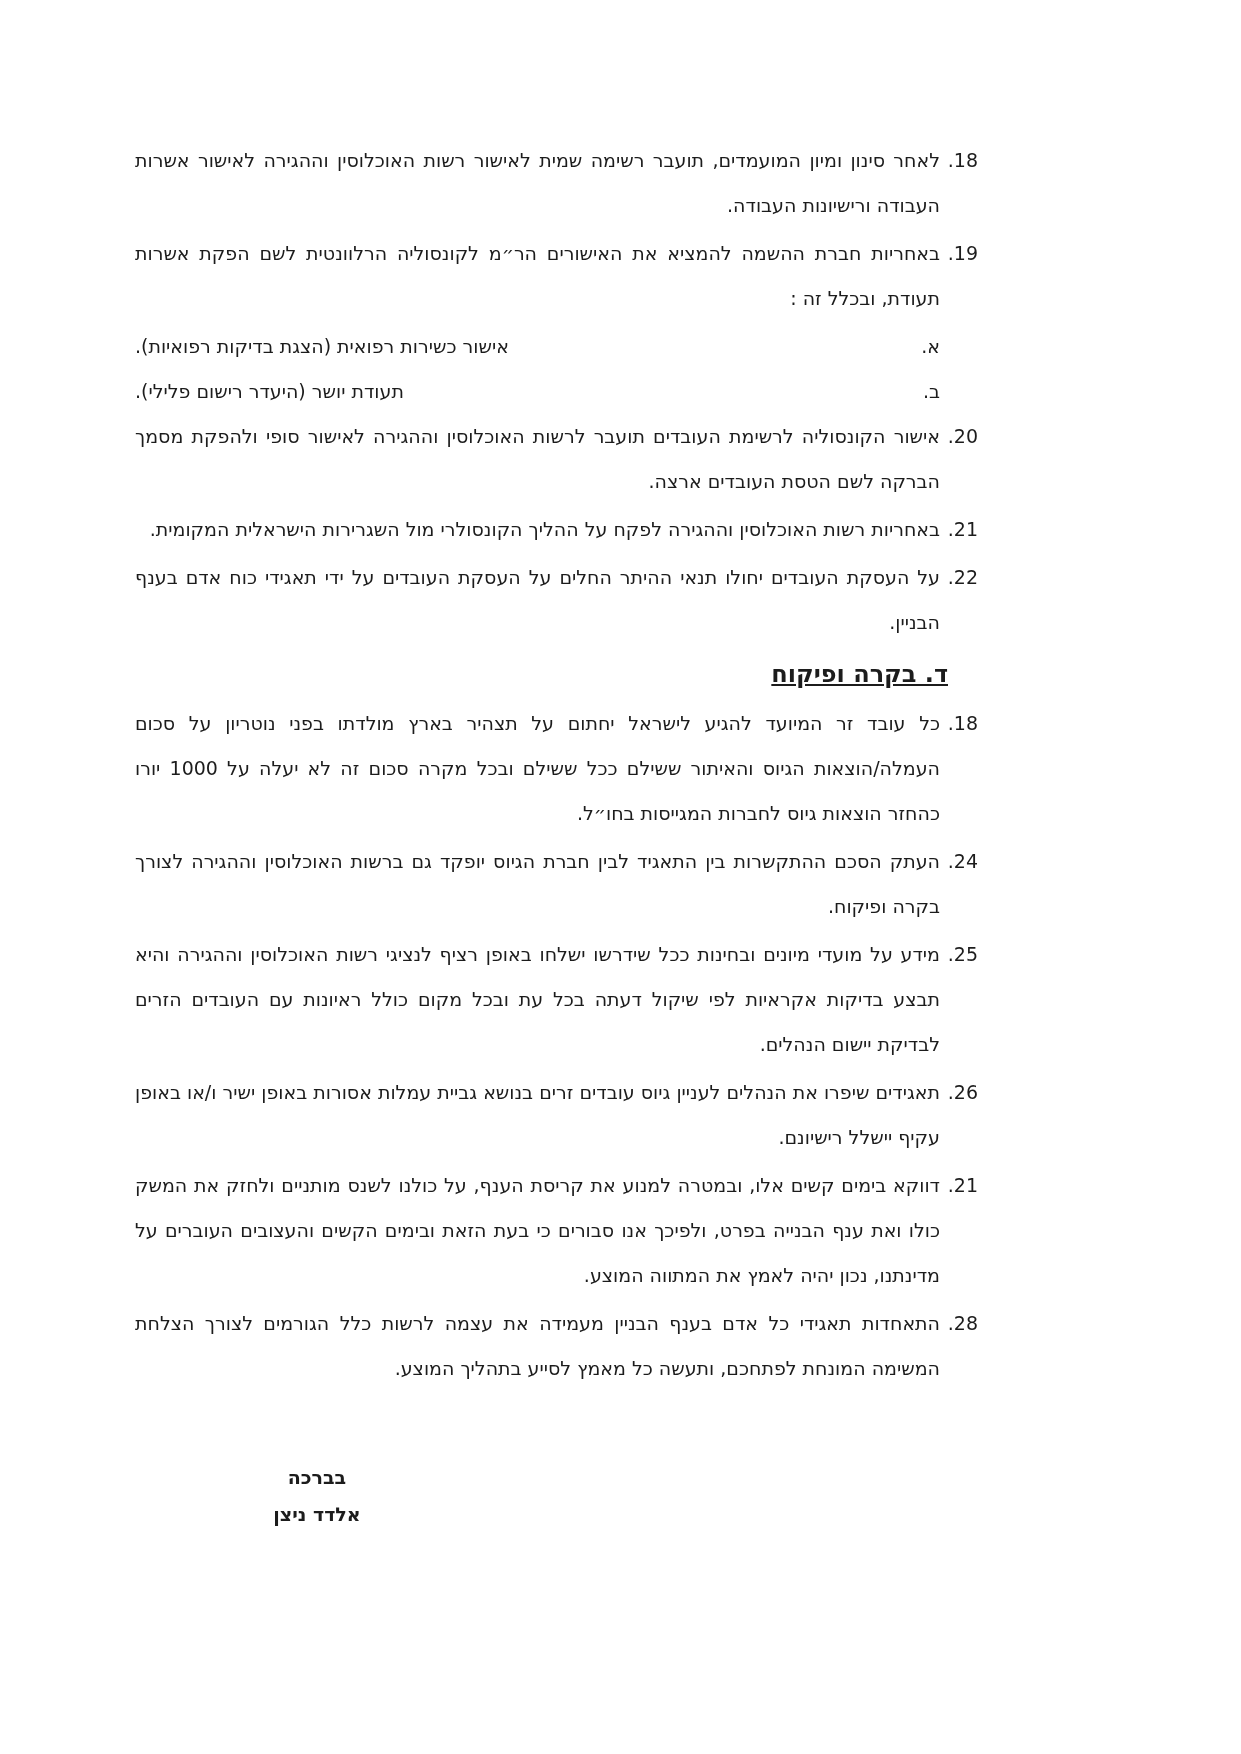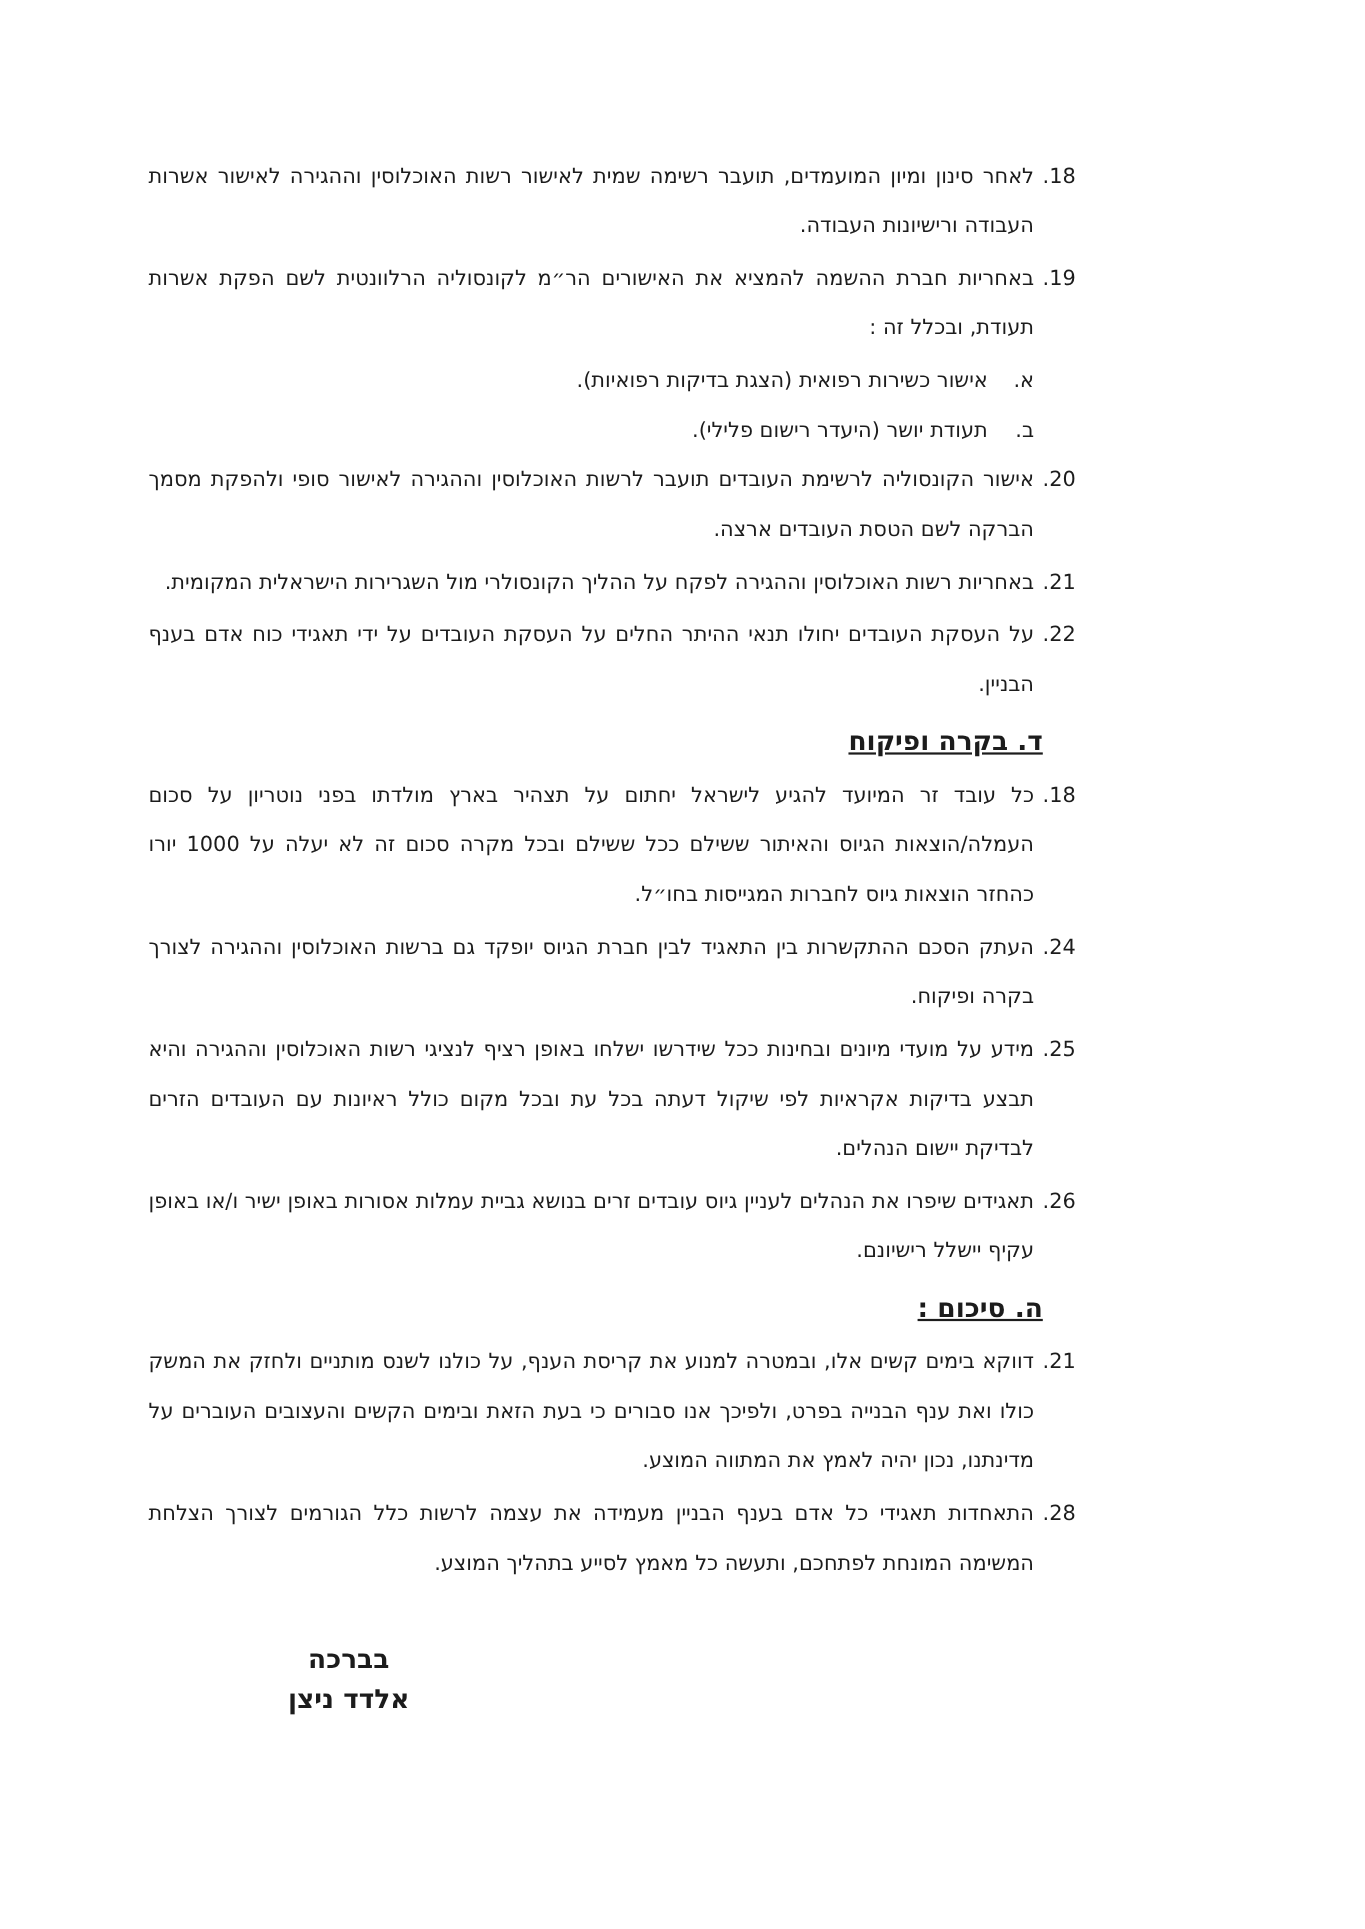--- a/index.html
+++ b/index.html
@@ -36,36 +36,36 @@
     text-align: justify;
   }
   .subitem {
     margin-right: 38px;
     margin-bottom: 0;
   }
   .subitem .num {
     flex: 0 0 42px;
   }
   .subitem .txt {
-    text-align: right;
+    text-align: left;
   }
   .heading {
     font-size: 24px;
     line-height: 34px;
     font-weight: bold;
     text-decoration: underline;
     margin: 12px 30px 10px 0;
   }
   .signature {
-    margin-top: 46px;
+    margin-top: 68px;
     margin-right: 598px;
     width: 126px;
     text-align: center;
     font-weight: bold;
-    font-size: 24px;
+    font-size: 19px;
     line-height: 37px;
   }
 </style>
 </head>
 <body>
 
 <div class="page" dir="rtl">
 
   <div class="item">
     <span class="num">18.</span>
@@ -117,21 +117,20 @@
   <div class="item">
     <span class="num">25.</span>
     <div class="txt">מידע על מועדי מיונים ובחינות ככל שידרשו ישלחו באופן רציף לנציגי רשות האוכלוסין וההגירה והיא תבצע בדיקות אקראיות לפי שיקול דעתה בכל עת ובכל מקום כולל ראיונות עם העובדים הזרים לבדיקת יישום הנהלים.</div>
   </div>
 
   <div class="item">
     <span class="num">26.</span>
     <div class="txt">תאגידים שיפרו את הנהלים לעניין גיוס עובדים זרים בנושא גביית עמלות אסורות באופן ישיר ו/או באופן עקיף יישלל רישיונם.</div>
   </div>
 
-  <div class="heading">ה. סיכום :</div>
 
   <div class="item">
     <span class="num">21.</span>
     <div class="txt">דווקא בימים קשים אלו, ובמטרה למנוע את קריסת הענף, על כולנו לשנס מותניים ולחזק את המשק כולו ואת ענף הבנייה בפרט, ולפיכך אנו סבורים כי בעת הזאת ובימים הקשים והעצובים העוברים על מדינתנו, נכון יהיה לאמץ את המתווה המוצע.</div>
   </div>
 
   <div class="item">
     <span class="num">28.</span>
     <div class="txt">התאחדות תאגידי כל אדם בענף הבניין מעמידה את עצמה לרשות כלל הגורמים לצורך הצלחת המשימה המונחת לפתחכם, ותעשה כל מאמץ לסייע בתהליך המוצע.</div>
   </div>

